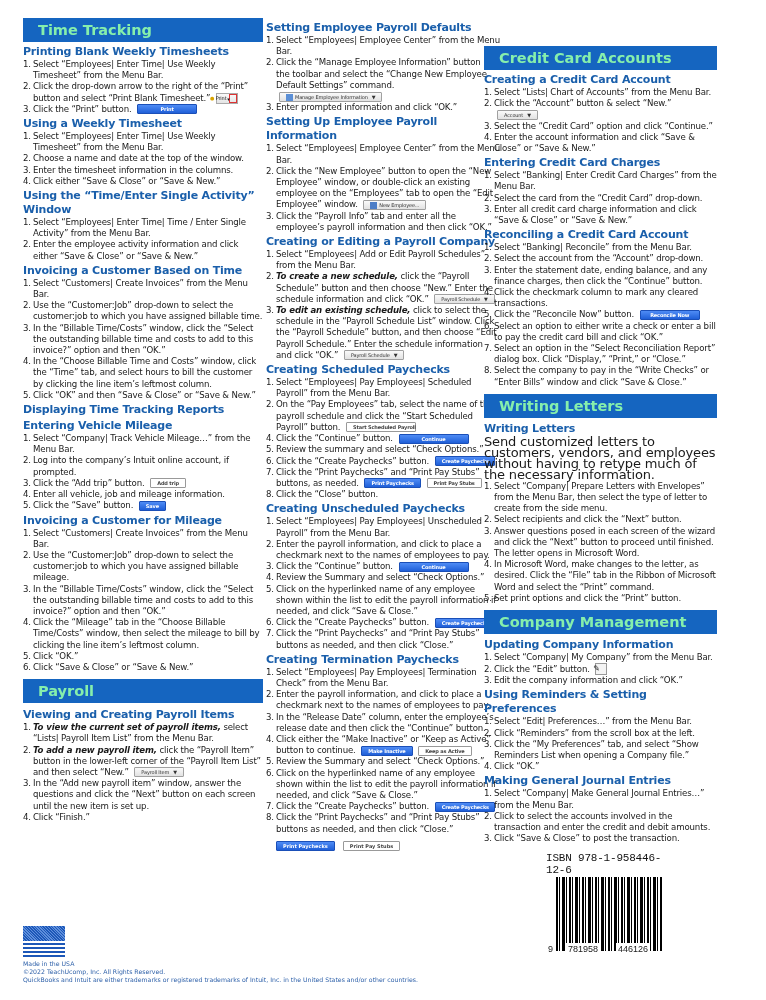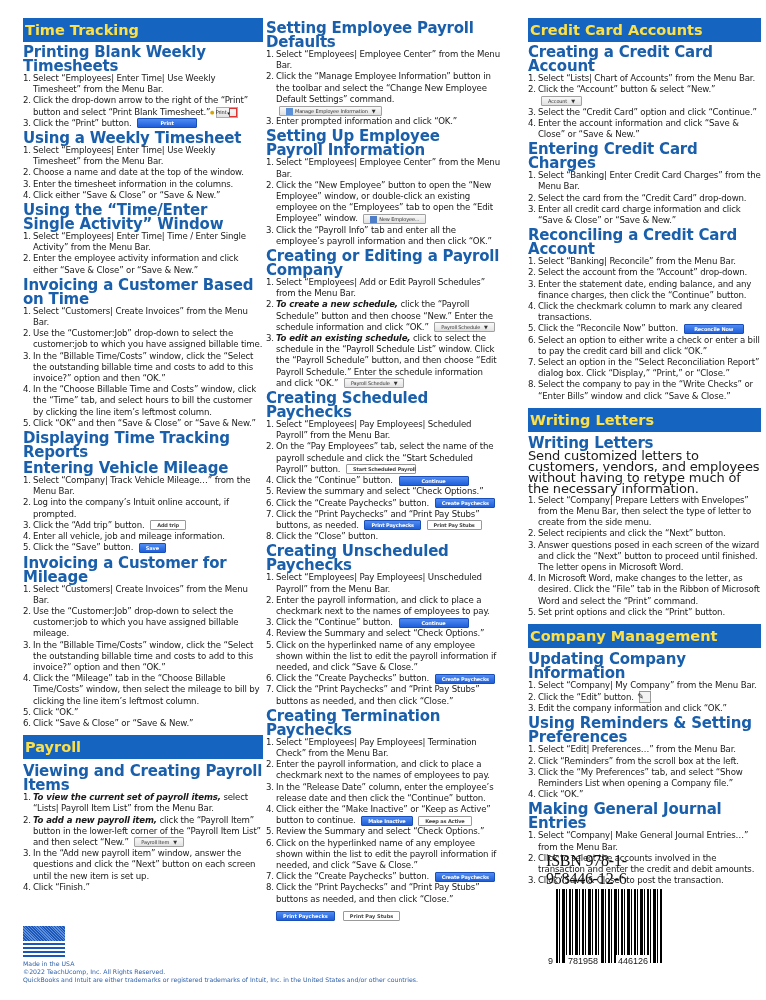--- a/index.html
+++ b/index.html
@@ -1,28 +1,28 @@
 <!DOCTYPE html>
 <html><head>
 <meta charset="utf-8">
 <style>
   * { box-sizing: border-box; margin: 0; padding: 0; }
   html, body { width: 766px; height: 1000px; background: #ffffff; overflow: hidden; }
   body { font-family: "DejaVu Sans", "Liberation Sans", sans-serif; color: #1a1a1a; position: relative; }
   .col { position: absolute; top: 18px; }
   .col1 { left: 23px; width: 240px; }
   .col2 { left: 266px; width: 235px; }
-  .col3 { left: 528px; width: 233px; }
+  .col3 { left: 484px; width: 233px; margin-top: 28px; }
   .sec-bar {
-    background: #1565c0; color: #fde047; font-weight: bold;
-    font-size: 14.5px; line-height: 24px; height: 24px; padding-left: 2px;
+    background: #1565c0; color: #86efac; font-weight: bold;
+    font-size: 14.5px; line-height: 24px; height: 24px; padding-left: 15px;
     margin-bottom: 3px; white-space: nowrap; overflow: hidden;
   }
   h3.sub {
-    color: #1a5fab; font-weight: bold; font-size: 15px; line-height: 14px;
+    color: #1a5fab; font-weight: bold; font-size: 11px; line-height: 14px;
     margin-top: 2px; letter-spacing: -0.2px;
   }
   ol.steps { list-style: none; font-size: 8.6px; line-height: 11.2px; letter-spacing: -0.15px; }
   ol.steps li { padding-left: 10px; text-indent: -10px; }
   ol.steps li .n { display: inline-block; width: 10px; text-indent: 0; }
   p.intro { font-size: 13px; line-height: 11.2px; letter-spacing: -0.15px; }
   b.lead { font-weight: bold; font-style: italic; }
   .btn {
     display: inline-block; vertical-align: middle; text-indent: 0;
     font-size: 5px; line-height: 9px; height: 10px; padding: 0 6px; margin-left: 3px;
@@ -38,21 +38,21 @@
   .print-split { display:inline-block; vertical-align: middle; margin-left:3px; height: 11px; border:1px solid #aaa; background: linear-gradient(#fafafa,#e4e4e4); font-size:5px; line-height:9px; padding-left:3px; }
   .print-split .drop { display:inline-block; border:1px solid #d33; width:8px; height:9px; text-align:center; margin-left:3px; vertical-align: top; font-size:5px; }
   .edit-btn { display:inline-block; width:12px; height:12px; border:1px solid #999; background:#f4f4f4; vertical-align:middle; margin-left:3px; text-align:center; font-size:8px; line-height:10px; color:#333; }
   .btn-row { padding-left: 10px; margin-top: 1px; }
   .footer { position: absolute; left: 23px; top: 926px; width: 560px; }
   .flag { width: 42px; height: 32px; position: relative; margin-bottom: 2px; }
   .flag .canton { position:absolute; left:0; top:0; width:42px; height:15px; background: repeating-linear-gradient(45deg, #1c57b8 0 1px, #5e8fdc 1px 2px); }
   .flag .stripe { position:absolute; left:0; width:42px; height:2px; background:#1c57b8; }
   .footer .small { font-size: 6.2px; line-height: 8.2px; color: #2c5fa8; }
   .isbn { position: absolute; left: 546px; top: 852px; width: 120px; }
-  .isbn .label { font-family: Liberation Serif, serif; font-size: 16px; color: #111; letter-spacing: -0.2px; }
+  .isbn .label { font-family: Liberation Mono, monospace; font-size: 11px; color: #111; letter-spacing: -0.2px; }
   .barcode { position: relative; height: 80px; margin-top: 1px; }
   .barcode .bars { position: absolute; left: 10px; top: 0; width: 106px; height: 74px;
     background: repeating-linear-gradient(90deg, #000 0 2px, #fff 2px 3px, #000 3px 4px, #fff 4px 6px, #000 6px 9px, #fff 9px 10px, #000 10px 11px, #fff 11px 13px); }
   .barcode .digits { position:absolute; top: 66px; font-family: "Liberation Sans", sans-serif; font-size: 9px; background:#fff; padding: 0 2px; line-height: 12px; }
 </style>
 </head>
 <body>
 
 <div class="col col1">
   <div class="sec-bar">Time Tracking</div>

